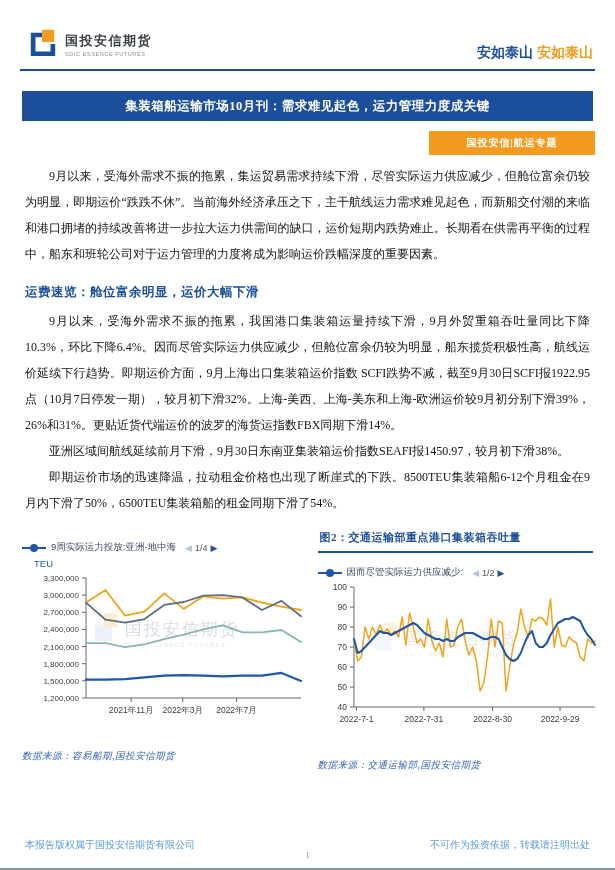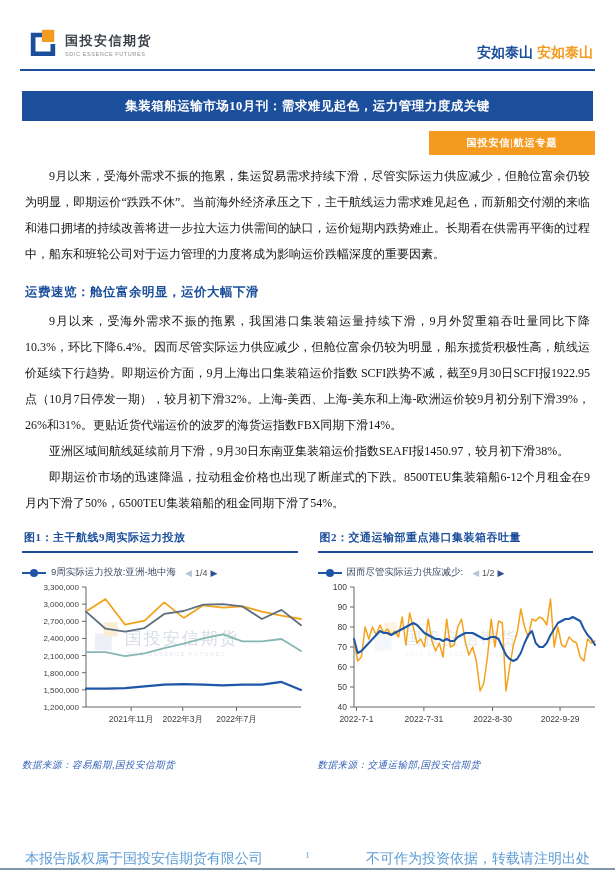--- a/index.html
+++ b/index.html
@@ -53,21 +53,21 @@
   .pager .next { color:#2c4f8f; }
   .pager .num { color:#555; font-size:9px; }
   .unit-label { font-family:"Liberation Sans", sans-serif; font-size:9.5px; color:#1f56a8; margin:4px 0 0 12px; height:12px; }
   .chart { display:block; margin-top:0; }
   .chart text { font-family:"Liberation Sans", sans-serif; }
   .fig-source { margin-top:28px; font-size:9.5px; font-style:italic; color:#2f5eb5; letter-spacing:0.5px; }
   
   .footer { position:absolute; left:0; right:0; bottom:0; border-bottom:2px solid #8296a9; }
   .footer-inner {
     display:flex; justify-content:space-between; align-items:flex-end;
-    padding:0 25px 0 25px; font-size:14px; color:#5b9bd5;
+    padding:0 25px 16px 25px; font-size:10px; color:#5b9bd5;
   }
   .footer-page { position:absolute; left:50%; transform:translateX(-50%); bottom:8px; font-size:8.5px; color:#5b9bd5; }
 </style>
 </head>
 <body>
 
 <div class="header">
   <div class="header-row">
     <div class="logo-block">
       <span>
@@ -97,30 +97,30 @@
   <p class="para">9月以来，受海外需求不振的拖累，集运贸易需求持续下滑，尽管实际运力供应减少，但舱位富余仍较为明显，即期运价“跌跌不休”。当前海外经济承压之下，主干航线运力需求难见起色，而新船交付潮的来临和港口拥堵的持续改善将进一步拉大运力供需间的缺口，运价短期内跌势难止。长期看在供需再平衡的过程中，船东和班轮公司对于运力管理的力度将成为影响运价跌幅深度的重要因素。</p>
   <div class="section-heading">运费速览：舱位富余明显，运价大幅下滑</div>
   <p class="para">9月以来，受海外需求不振的拖累，我国港口集装箱运量持续下滑，9月外贸重箱吞吐量同比下降10.3%，环比下降6.4%。因而尽管实际运力供应减少，但舱位富余仍较为明显，船东揽货积极性高，航线运价延续下行趋势。即期运价方面，9月上海出口集装箱运价指数 SCFI跌势不减，截至9月30日SCFI报1922.95点（10月7日停发一期），较月初下滑32%。上海-美西、上海-美东和上海-欧洲运价较9月初分别下滑39%，26%和31%。更贴近货代端运价的波罗的海货运指数FBX同期下滑14%。</p>
   <p class="para">亚洲区域间航线延续前月下滑，9月30日东南亚集装箱运价指数SEAFI报1450.97，较月初下滑38%。</p>
   <p class="para">即期运价市场的迅速降温，拉动租金价格也出现了断崖式的下跌。8500TEU集装箱船6-12个月租金在9月内下滑了50%，6500TEU集装箱船的租金同期下滑了54%。</p>
 </div>
 
 <div class="figures">
 
   <div class="fig-col">
-    <div class="fig-title">图1：主干航线9周实际运力投放</div>
     <div class="legend-row">
       <span class="lg-marker"></span>
       <span>9周实际运力投放:亚洲-地中海</span>
       <span class="pager">
         <span class="arrow prev">◀</span>
         <span class="num">1/4</span>
         <span class="arrow next">▶</span>
       </span>
     </div>
+    <div class="unit-label">TEU</div>
     <svg class="chart" width="287" height="152">
         <g transform="translate(160.75,58.4)" opacity="0.55">
           <rect x="-88" y="-4" width="17" height="17" fill="#dfe7f2"></rect>
           <rect x="-79" y="-15" width="14" height="14" fill="#f8ddb2"></rect>
           <text x="-58" y="7" font-size="17" fill="#b7c1cd" letter-spacing="2">国投安信期货</text>
           <text x="-57" y="19" font-size="5.5" fill="#ccd4dd" letter-spacing="1.6">SDIC ESSENCE FUTURES</text>
         </g>
         <line x1="64" y1="8" x2="64" y2="128" stroke="#666" stroke-width="1"></line>
         <line x1="64" y1="128" x2="279" y2="128" stroke="#666" stroke-width="1"></line>
         <line x1="60" y1="128" x2="64" y2="128" stroke="#666" stroke-width="1"></line>

